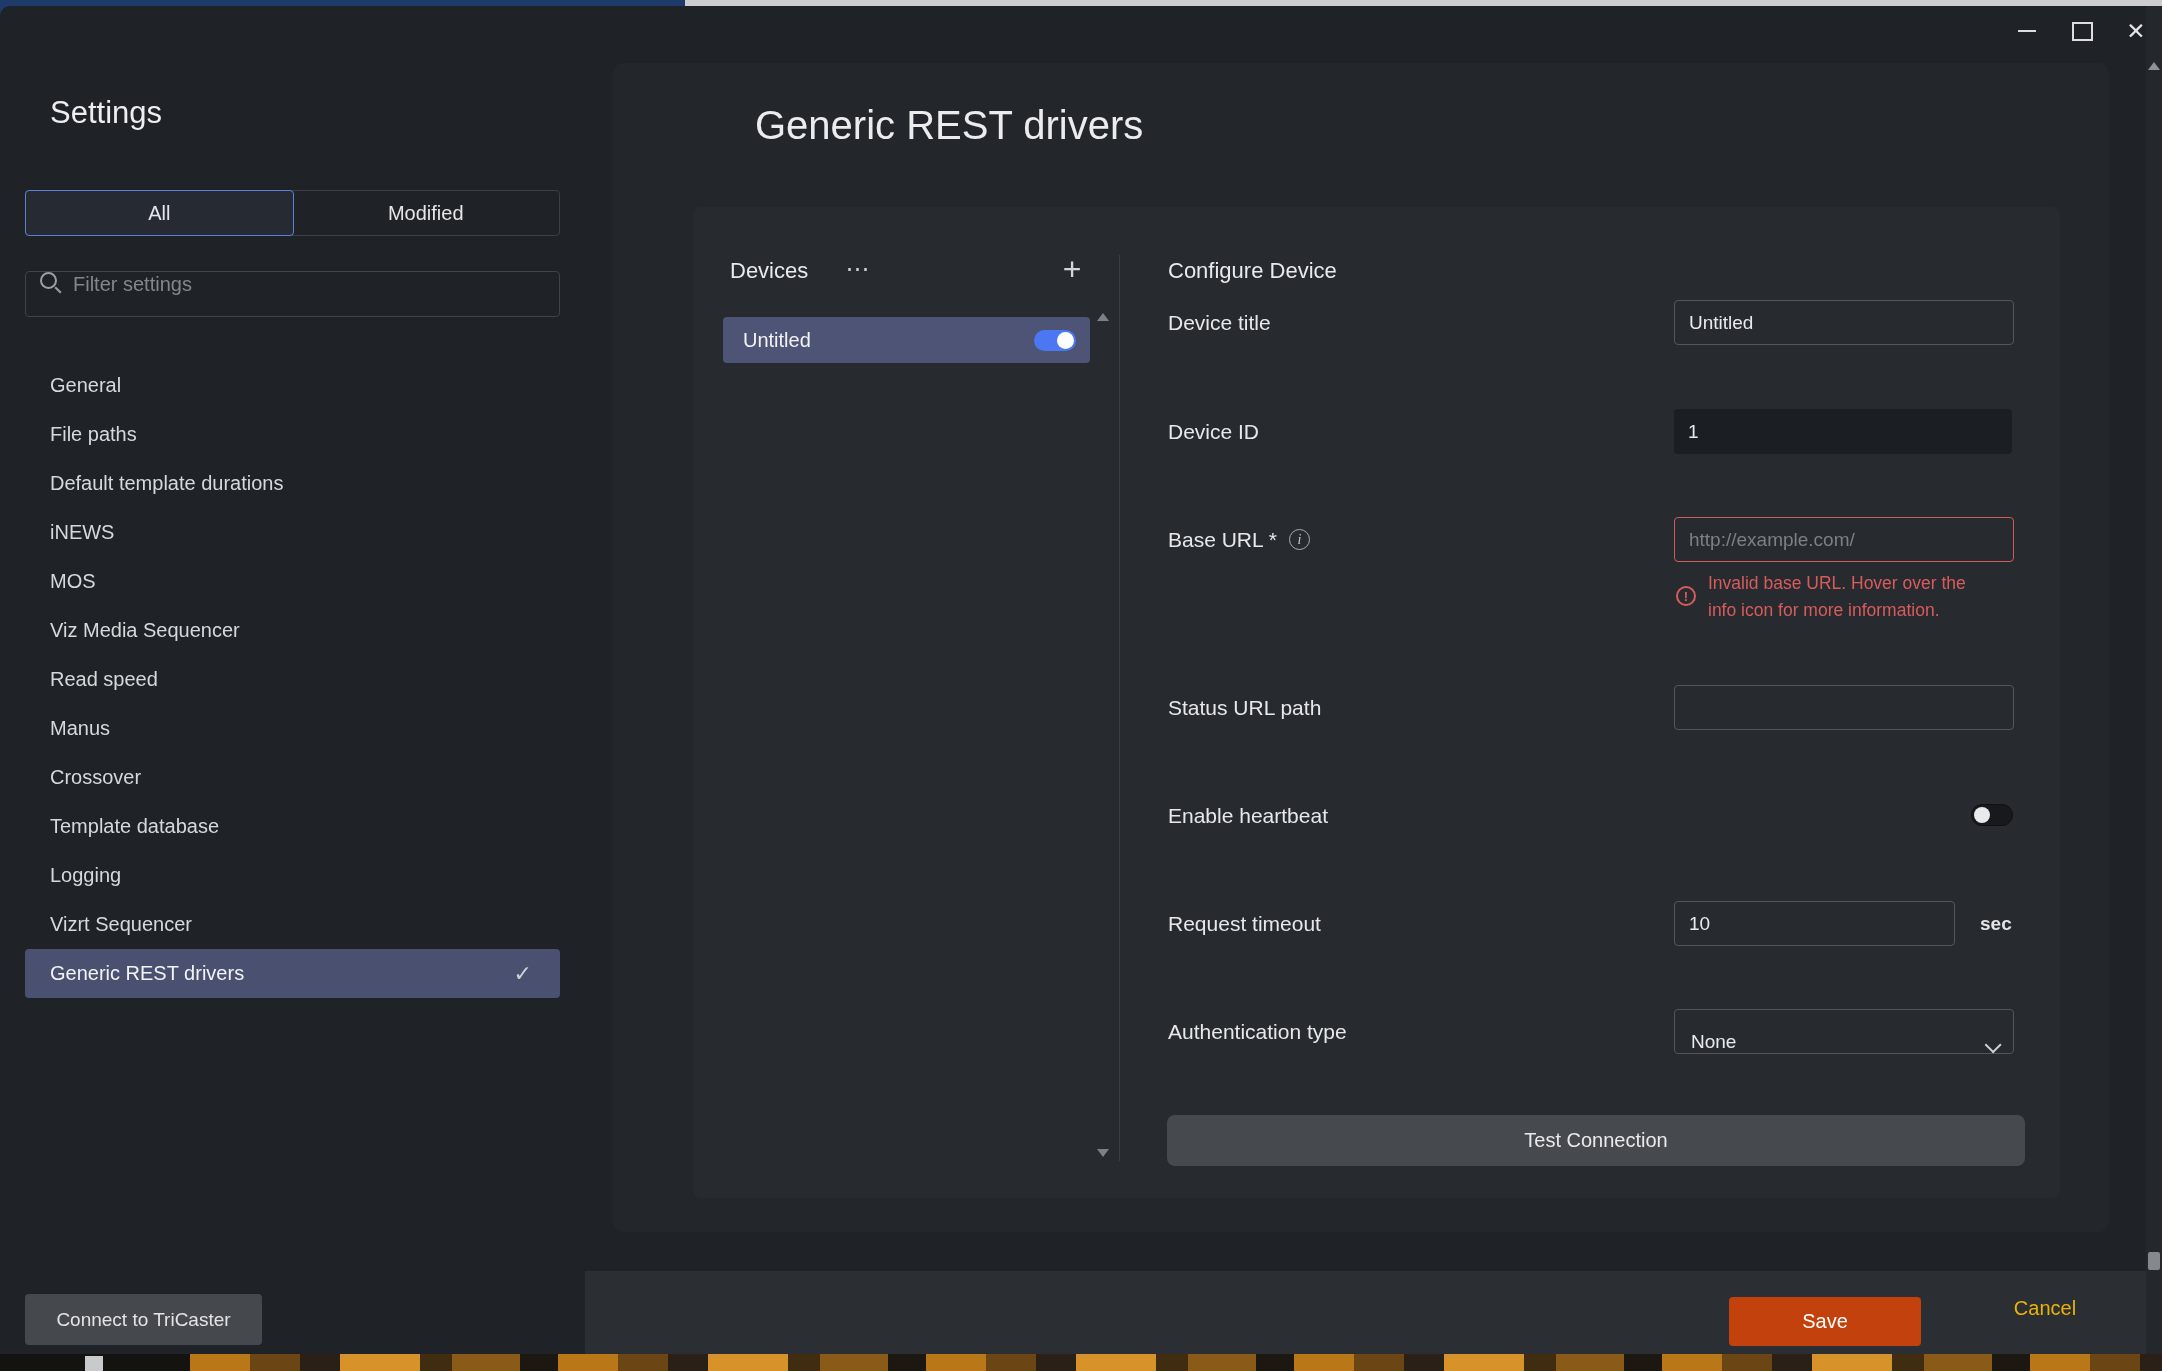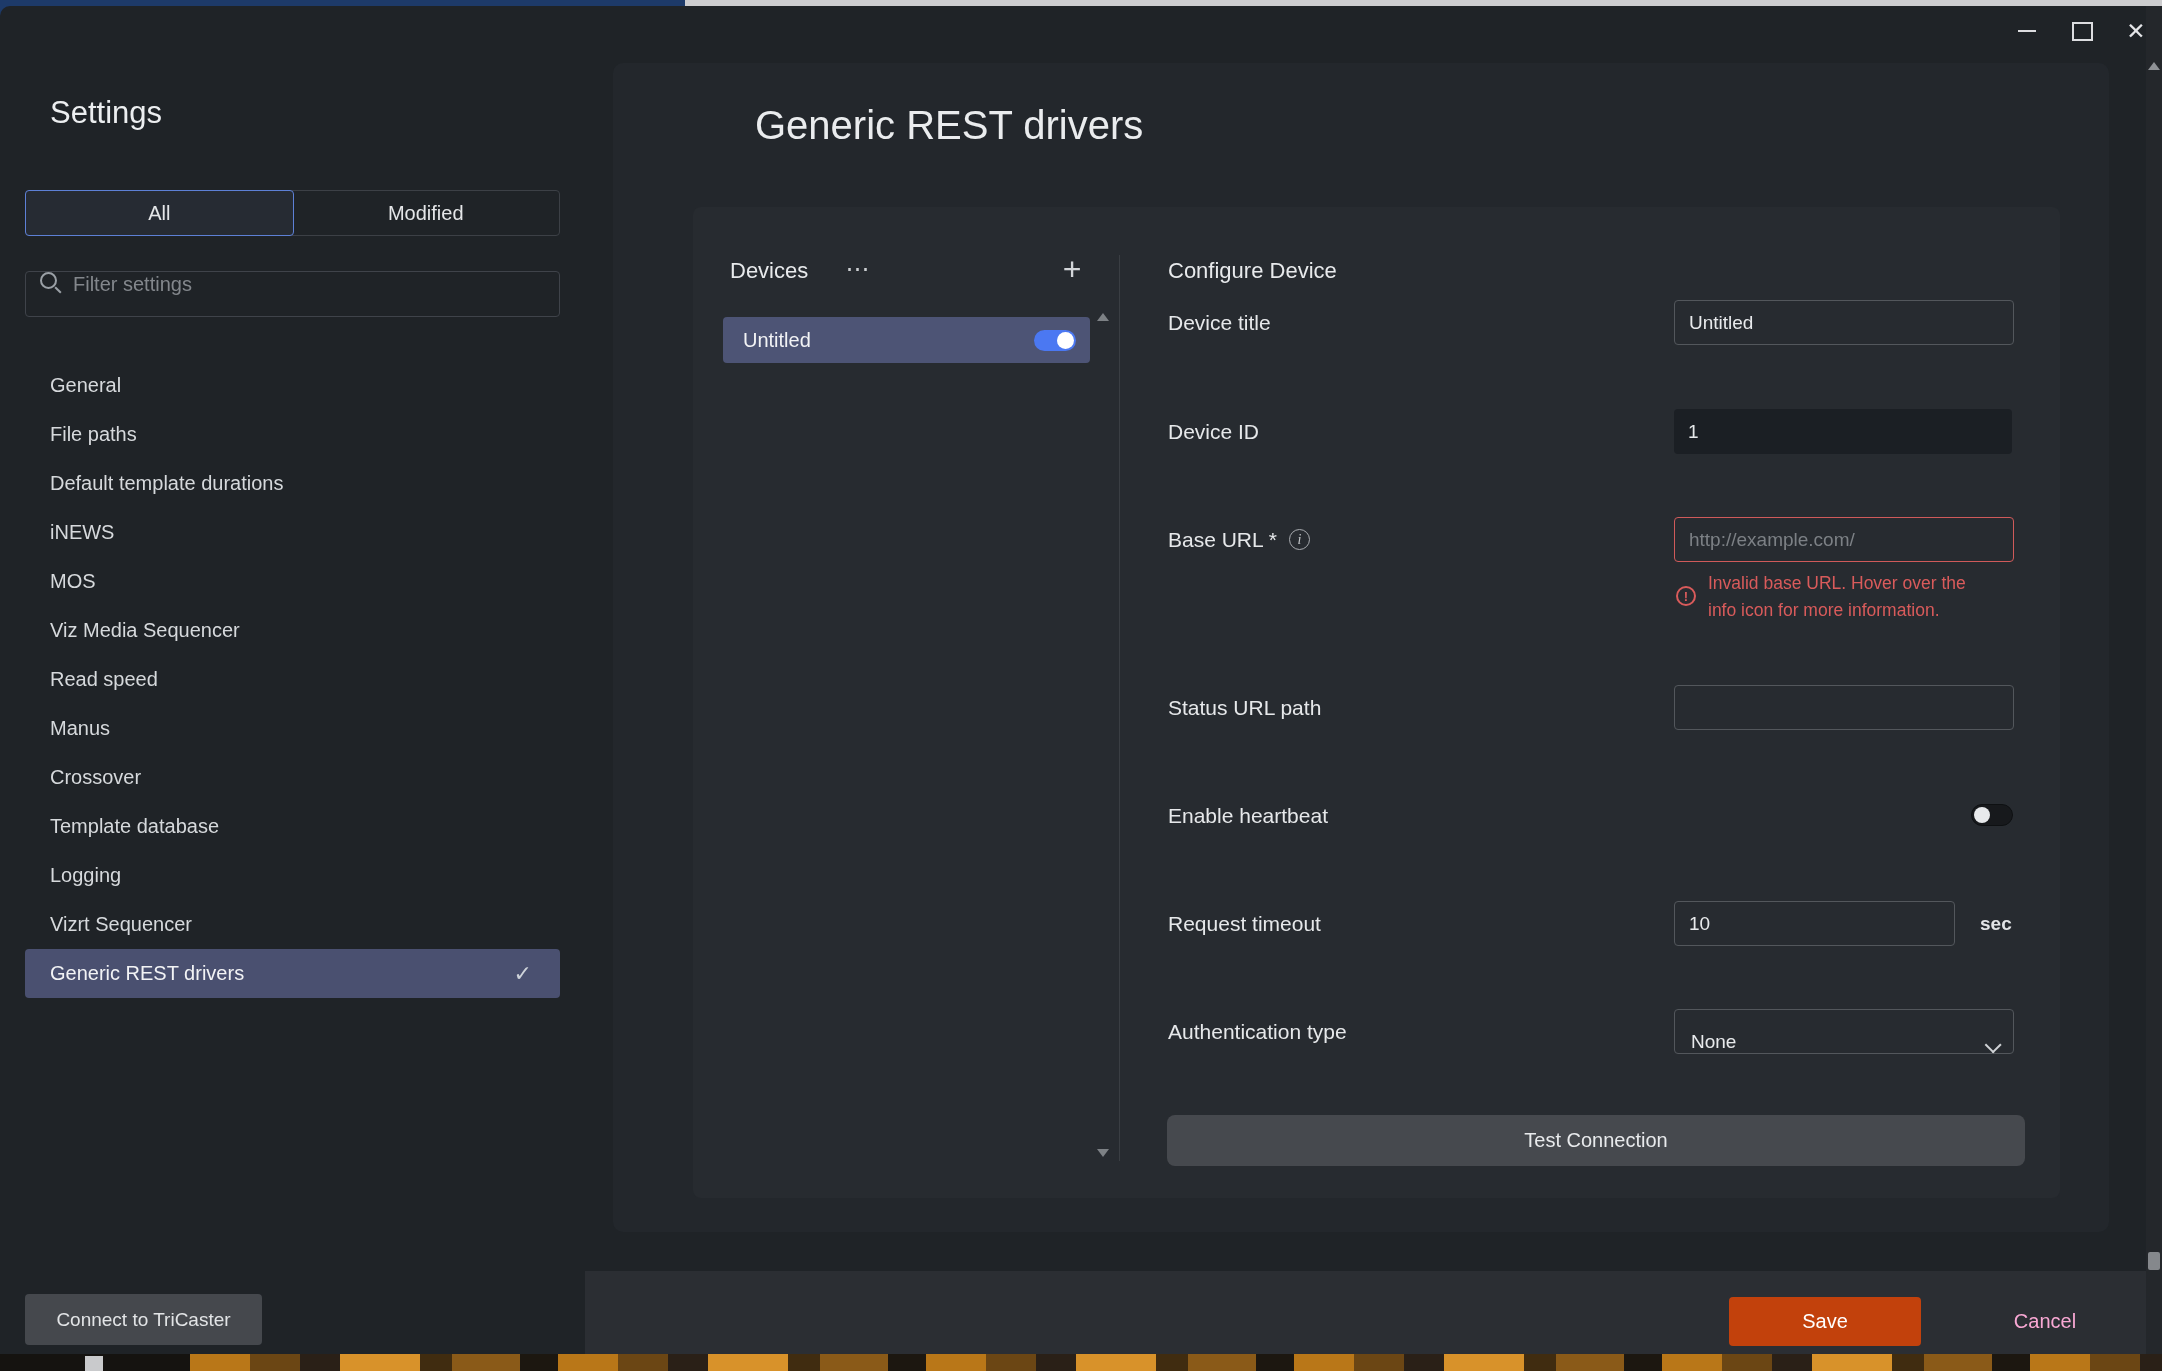--- a/index.html
+++ b/index.html
@@ -107,22 +107,22 @@
         border-bottom:2px solid #cfd2d5;transform:rotate(45deg) translateY(-3px);}
   .test-btn{position:absolute;left:1167px;top:1115px;width:858px;height:51px;background:#46494e;
         border-radius:8px;color:#e8eaec;font-size:20px;display:flex;align-items:center;
         justify-content:center;}
 
   
   .footer{position:absolute;left:585px;top:1271px;width:1577px;height:83px;background:#2b2e33;}
   .save-btn{position:absolute;left:1729px;top:1297px;width:192px;height:49px;background:#c2410c;
         border-radius:4px;color:#ffffff;font-size:20px;display:flex;align-items:center;
         justify-content:center;}
-  .cancel-btn{position:absolute;left:1980px;top:1297px;width:130px;height:49px;color:#f9a8d4;
-        font-size:20px;display:flex;align-items:center;justify-content:center;}
+  .cancel-btn{position:absolute;left:1980px;top:1297px;width:130px;height:49px;color:#eab308;
+        font-size:20px;display:flex;justify-content:center;}
 
   
   .vscroll{position:absolute;left:2146px;top:6px;width:16px;height:1348px;background:#24272b;}
   .vscroll .arrow{position:absolute;left:2px;top:56px;}
   .vscroll .thumb{position:absolute;left:2px;top:1246px;width:12px;height:18px;background:#85888c;
         border-radius:2px;}
 
   
   .bottom-strip{position:absolute;left:0;top:1354px;width:2162px;height:17px;background:#151310;}
   .bottom-strip .tex{position:absolute;left:190px;top:0;width:1972px;height:17px;

